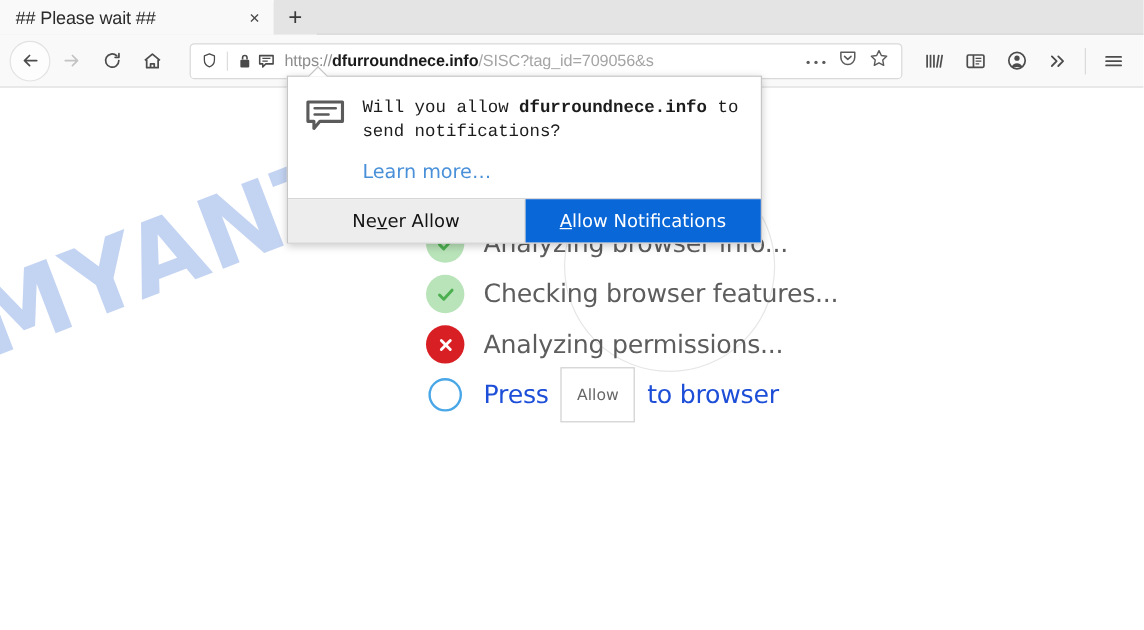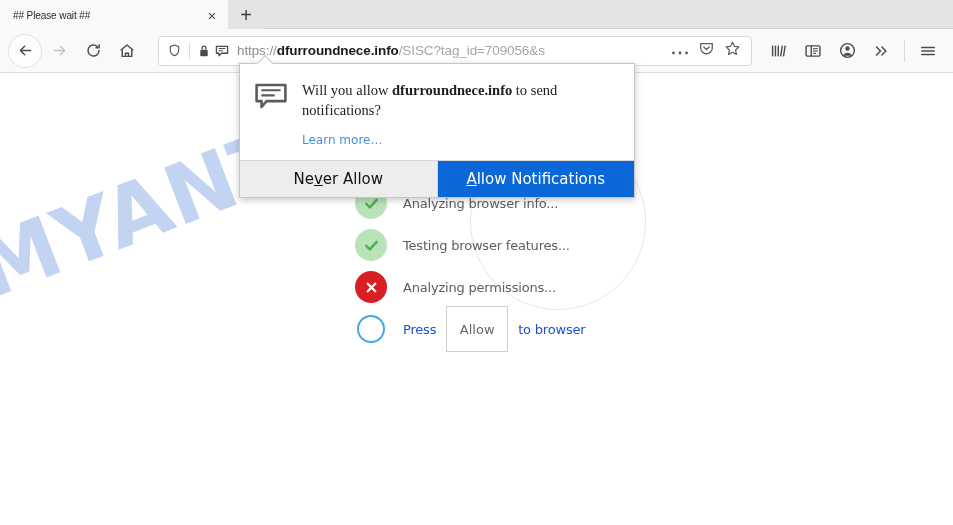--- a/index.html
+++ b/index.html
@@ -32,21 +32,21 @@
     position: relative;
     width: 228px; height: 29px;
     background: #f9f9fa;
     display: flex;
     align-items: center;
     padding: 0 6px 0 13px;
     border-top: 2px solid #f9f9fa;
   }
   .tab-title {
     flex: 1;
-    font-size: 10px;
+    font-size: 15px;
     color: #2b2b2b;
     white-space: nowrap;
     overflow: hidden;
     text-overflow: ellipsis;
     letter-spacing: -0.1px;
   }
   .tab-close {
     width: 20px; height: 20px;
     display: flex; align-items: center; justify-content: center;
     font-size: 15px; color: #4a4a4a;
@@ -200,21 +200,21 @@
   .ck-mark.ok svg { stroke: #4caf50; }
   .ck-mark.bad { background: #d81f24; }
   .ck-mark.pending {
     background: transparent;
     border: 2px solid #49a7e8;
     width: 28px; height: 28px;
     margin-left: 2px;
     margin-right: 18px;
   }
   .ck-label {
-    font-size: 13px;
+    font-size: 21px;
     color: #5d5d5d;
     white-space: nowrap;
     font-family: "DejaVu Sans", sans-serif;
     letter-spacing: -0.2px;
   }
   .ck-row.last .ck-label { color: #1d4ed8; }
   .inline-allow {
     display: inline-flex;
     align-items: center;
     justify-content: center;
@@ -265,27 +265,27 @@
     width: 34px;
     margin-right: 14px;
     margin-top: 2px;
     color: #5b5b5b;
   }
   .dh-text { flex: 1; }
   .dh-question {
     font-size: 14.5px;
     color: #1c1c1c;
     line-height: 1.38;
-    font-family: Liberation Serif, serif;
+    font-family: Liberation Mono, monospace;
   }
   .dh-question b { font-weight: bold; }
   .dh-learn {
     display: inline-block;
     margin-top: 13px;
-    font-size: 12px;
+    font-size: 16px;
     color: #4a90d9;
     font-family: "DejaVu Sans", sans-serif;
   }
   .dh-actions {
     display: flex;
     border-top: 1px solid #d6d6d6;
     height: 37px;
   }
   .dh-btn {
     flex: 1;
@@ -474,21 +474,21 @@
         </span>
         <span class="ck-label">Analyzing browser info...</span>
       </div>
 
       <div class="ck-row">
         <span class="ck-mark ok">
           <svg width="19" height="19" viewBox="0 0 20 20" fill="none" stroke-width="2.6" stroke-linecap="round" stroke-linejoin="round">
             <path d="m4.5 10.4 3.7 3.7 7.3-8"></path>
           </svg>
         </span>
-        <span class="ck-label">Testing browser features...</span>
+        <span class="ck-label">Checking browser features...</span>
       </div>
 
       <div class="ck-row">
         <span class="ck-mark bad">
           <svg width="17" height="17" viewBox="0 0 20 20" fill="none" stroke="#ffffff" stroke-width="2.8" stroke-linecap="round">
             <line x1="5.6" y1="5.6" x2="14.4" y2="14.4"></line>
             <line x1="14.4" y1="5.6" x2="5.6" y2="14.4"></line>
           </svg>
         </span>
         <span class="ck-label">Analyzing permissions...</span>

